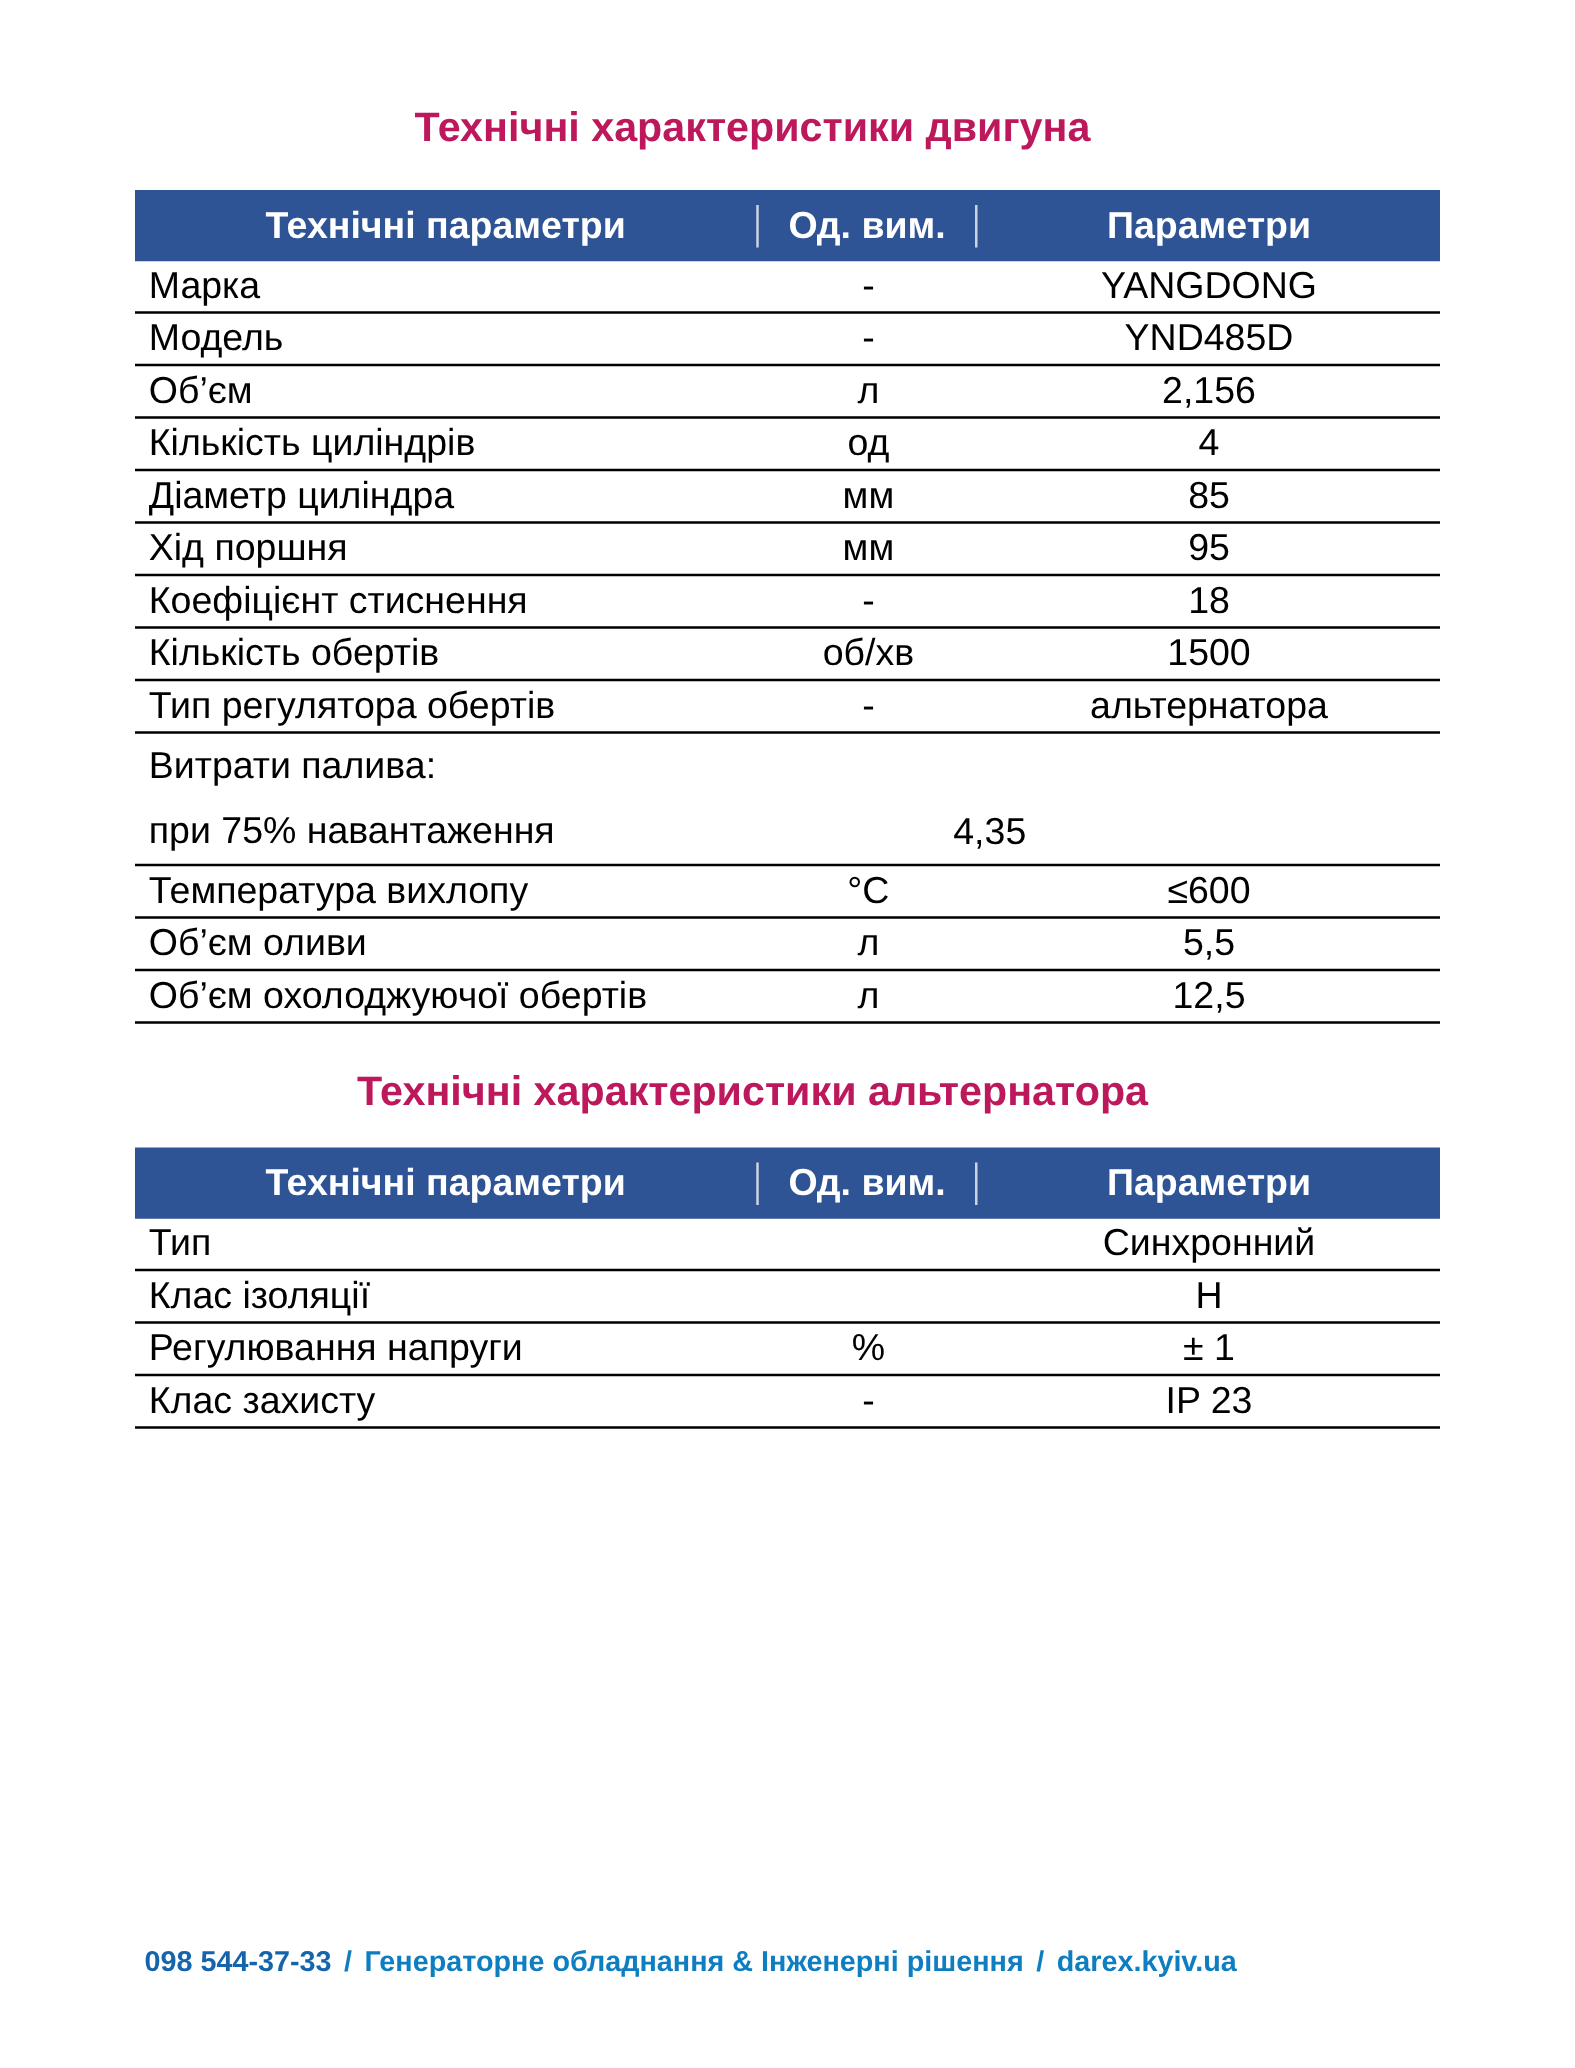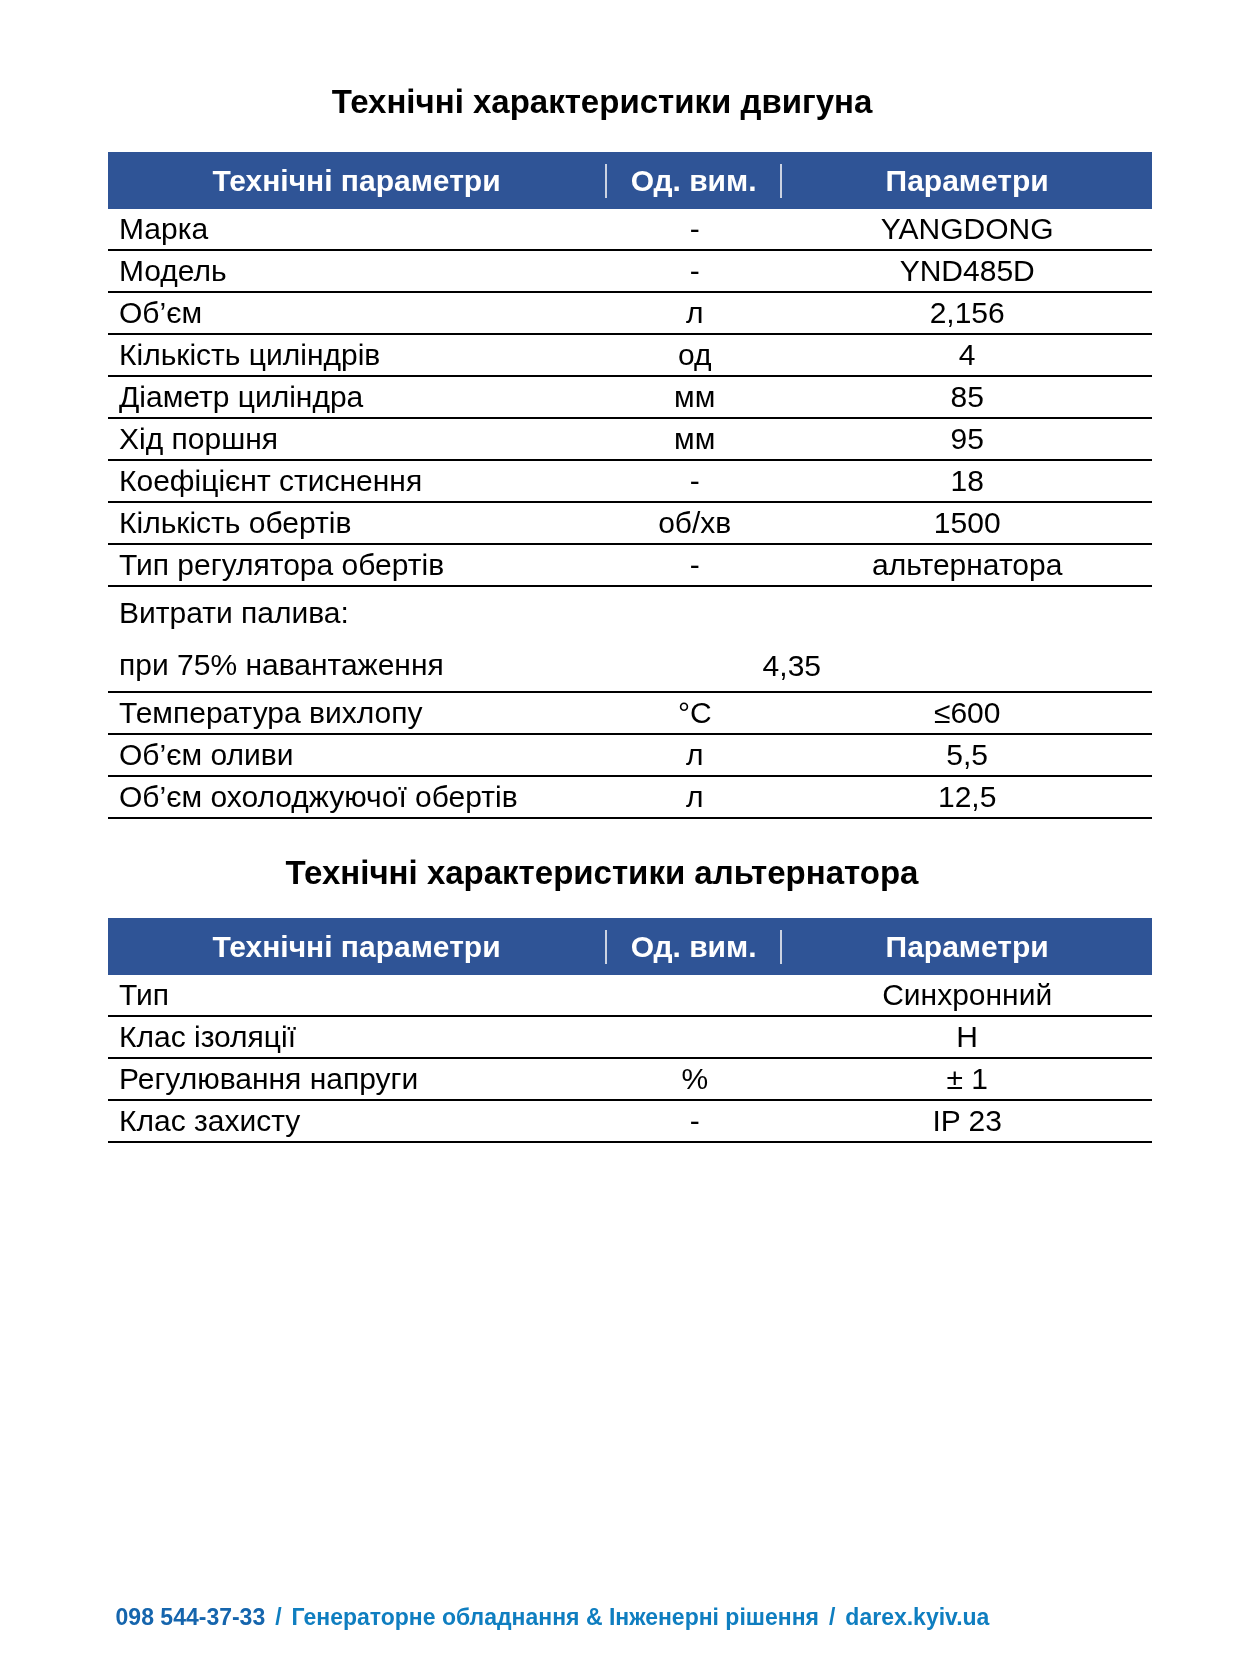--- a/index.html
+++ b/index.html
@@ -19,21 +19,21 @@
   .page{position:relative;width:1260px;height:1654px;background:#fff;overflow:hidden;}
 
   .doc-title{
     width:1044px;
     margin:0 auto;
     transform:translateX(-28px);
     text-align:center;
     font-weight:bold;
     font-size:33px;
     line-height:40px;
-    color:#000000;
+    color:#be185d;
   }
   .doc-title.first{padding-top:82px;}
   .doc-title.second{margin-top:34px;}
 
   .table{
     margin-left:108px;
     width:1044px;
     margin-top:30px;
   }
   .table.second{margin-top:25px;}
@@ -65,21 +65,21 @@
     height:106px;
     align-items:flex-end;
   }
   .td{line-height:50px;}
   .td.c1{text-align:left;padding-left:11px;}
   .td.c2,.td.c3{text-align:center;}
   .two-line div{line-height:52px;}
 
   .footer{
     position:absolute;
-    top:1604px;
+    top:1556px;
     left:0;
     width:1105px;
     text-align:center;
     font-weight:bold;
     font-size:23px;
     white-space:nowrap;
   }
   .footer .phone{color:var(--footer-phone);}
   .footer .sep{color:var(--footer-blue);margin:0 10px;font-weight:bold;}
   .footer .tagline,.footer .site{color:var(--footer-blue);}

